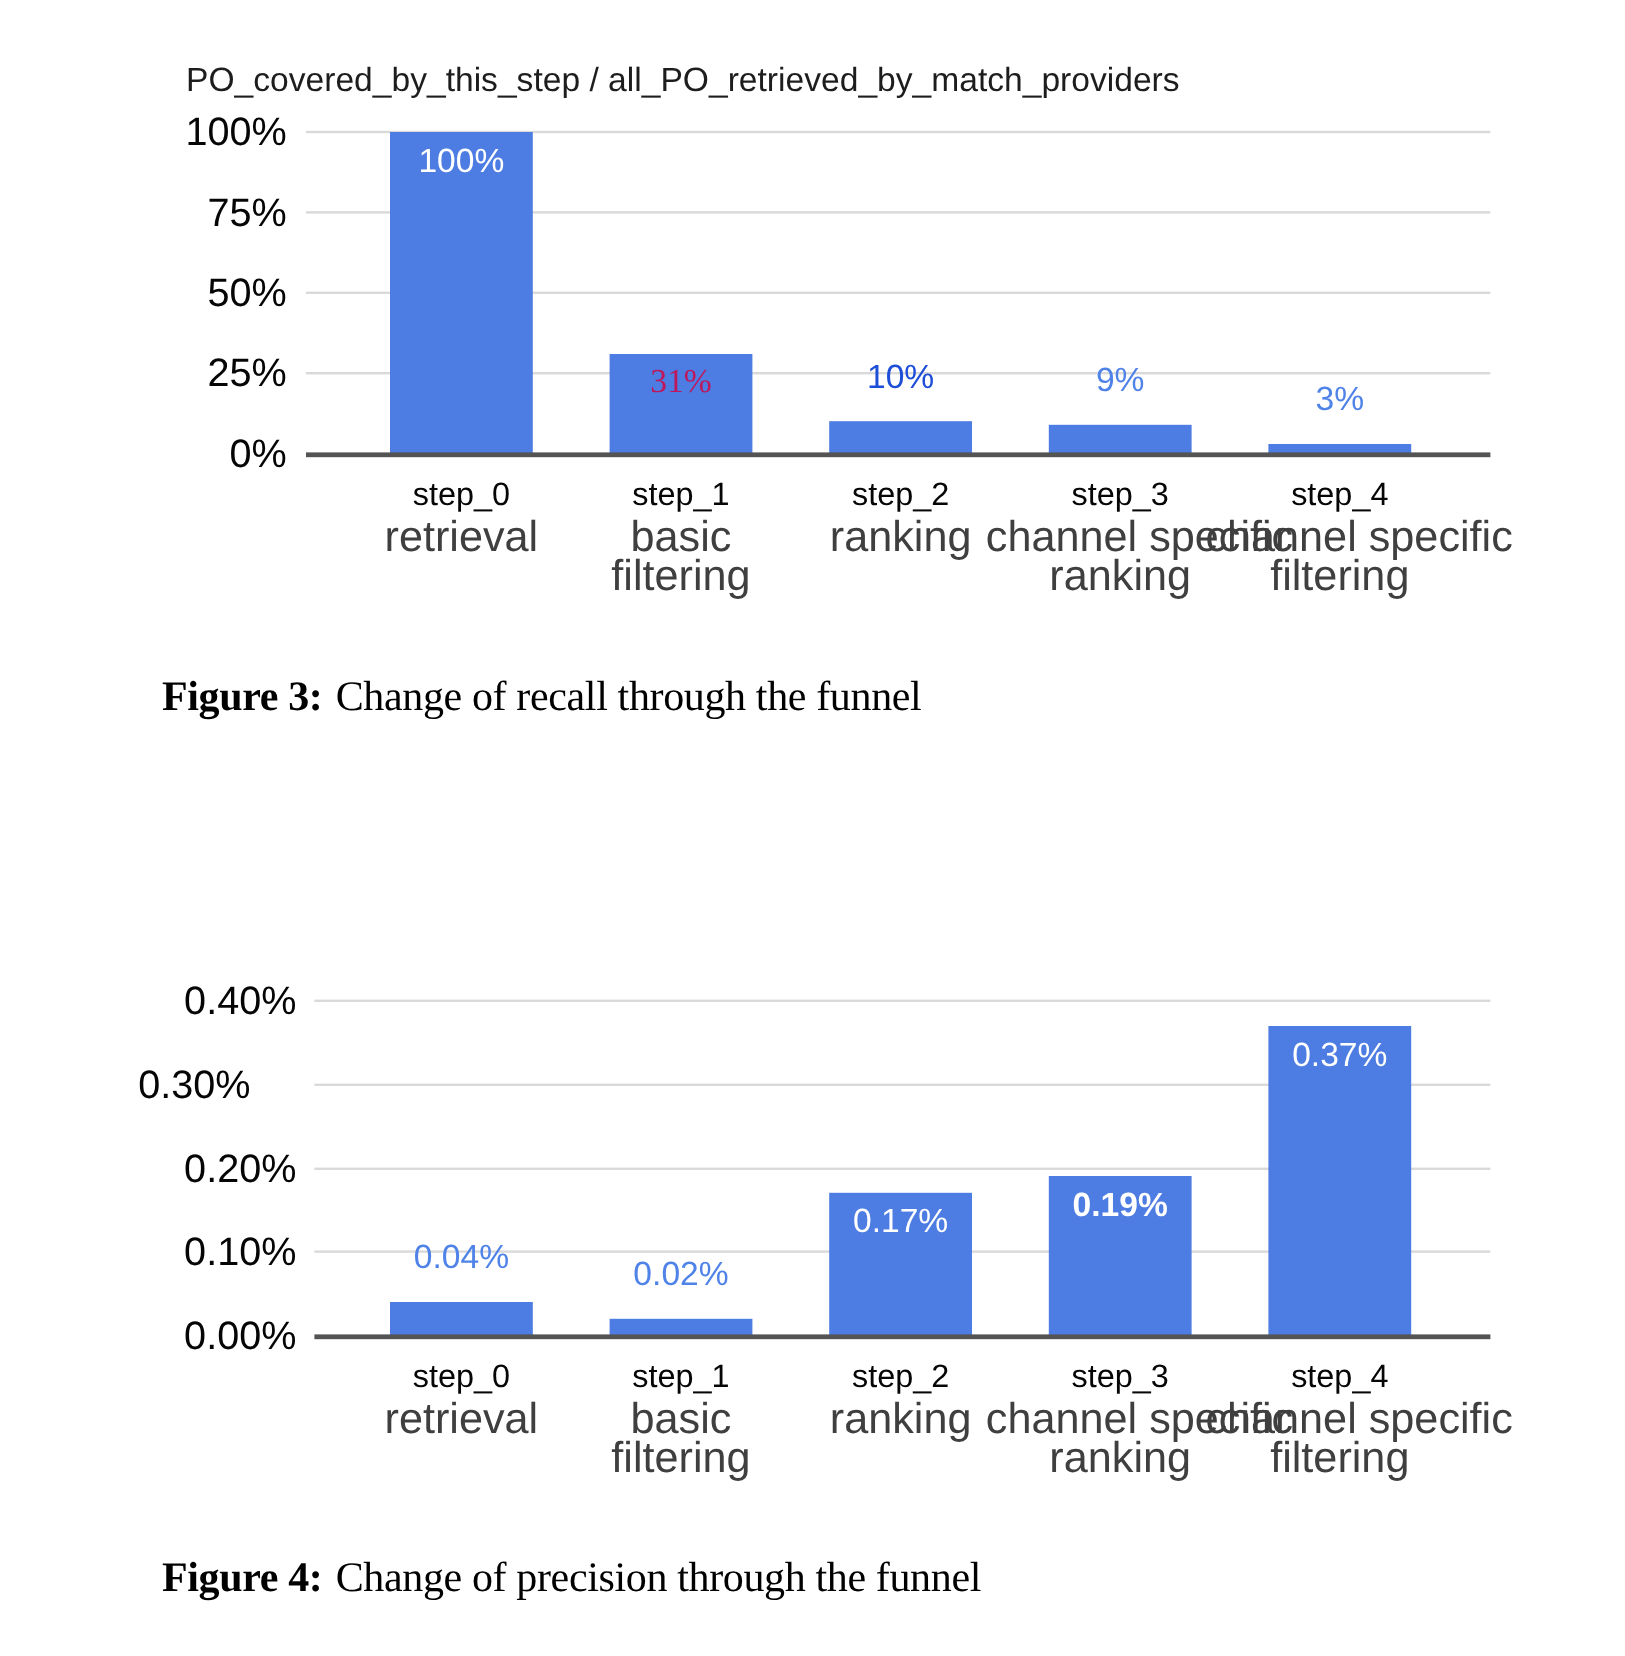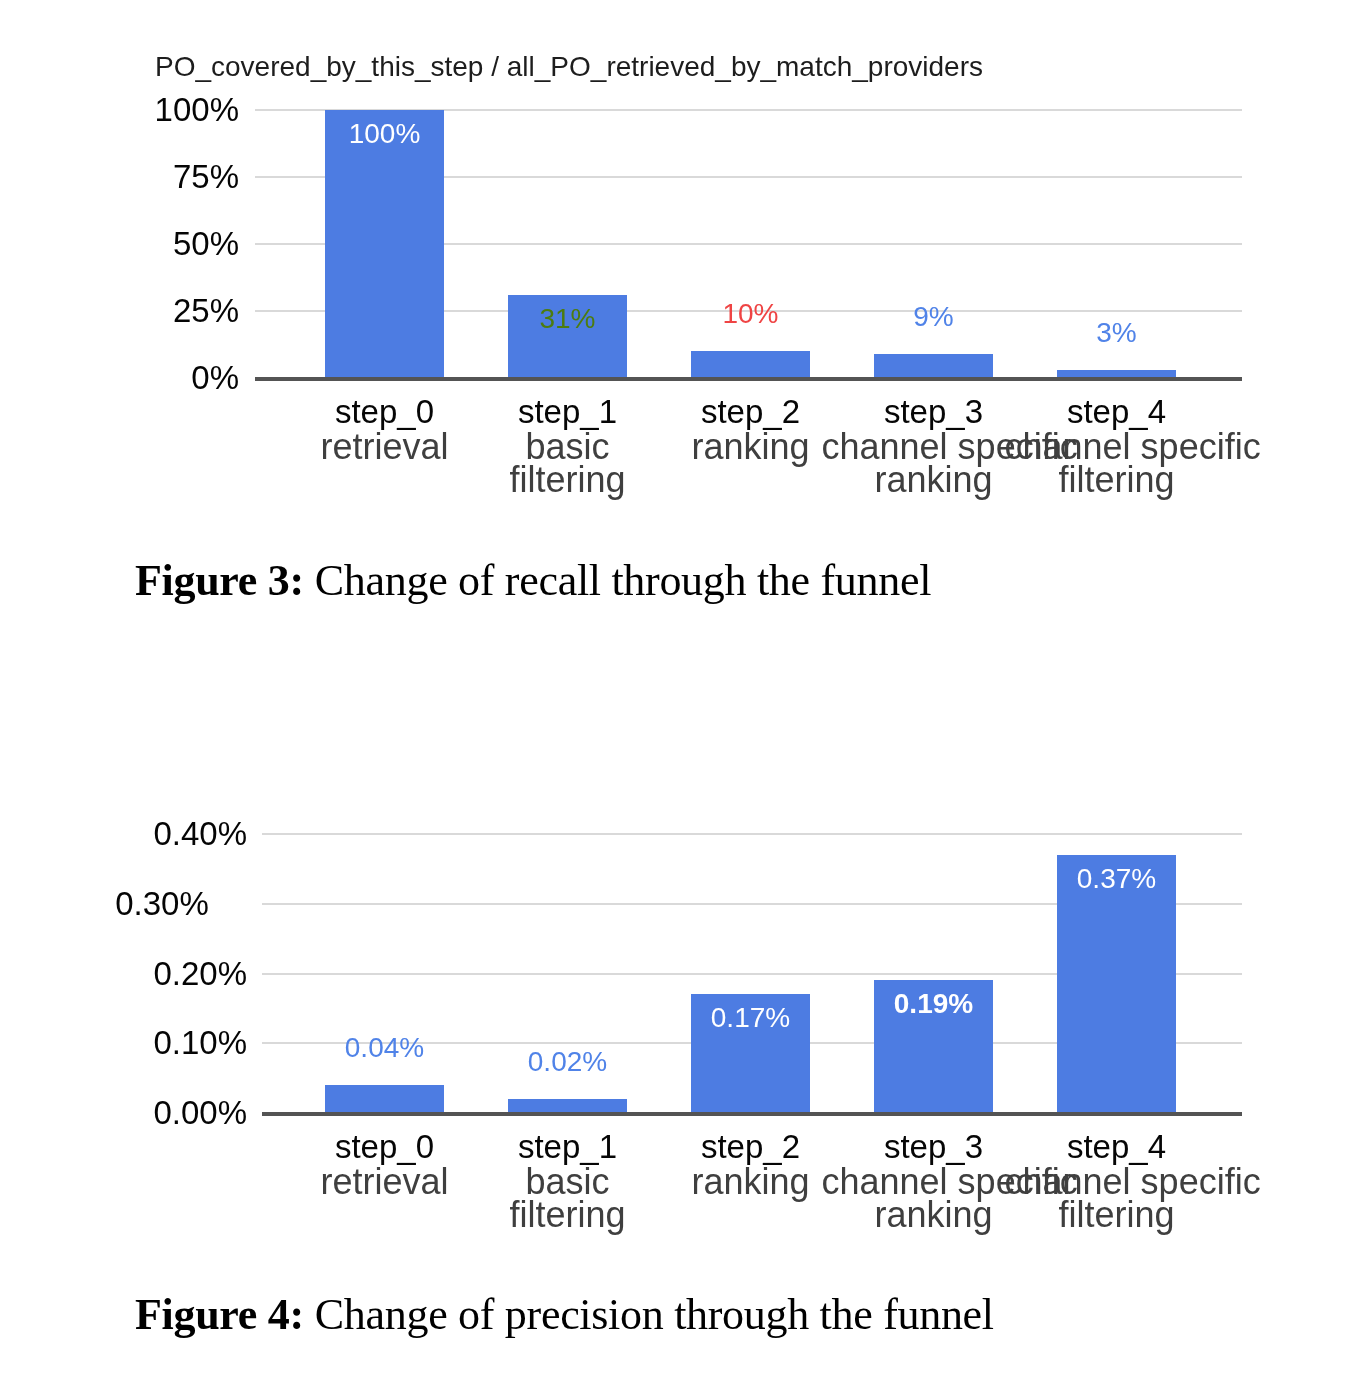--- a/index.html
+++ b/index.html
@@ -51,36 +51,36 @@
     z-index:5;
     white-space:nowrap;
   }
   .xlab{
     position:absolute;
     width:224px;
     text-align:center;
     z-index:1;
   }
   .xlab .main{
-    font-size:33px;
+    font-size:27px;
     line-height:36px;
     color:#060606;
     white-space:nowrap;
   }
   .xlab .sub{
     font-size:36px;
     line-height:33px;
     color:#3f3f3f;
     white-space:nowrap;
   }
   .caption{
     position:absolute;
     left:135px;
     font-family:"Liberation Serif", serif;
-    font-size:44px;
+    font-size:35px;
     line-height:42px;
     color:#000000;
     white-space:nowrap;
     letter-spacing:-0.3px;
   }
   .caption .cap-label{
     font-weight:700;
     margin-right:11px;
   }
 </style>
@@ -108,23 +108,23 @@
     <div class="ytick" style="left: 69px; top: 160px;">75%</div>
     <div class="gridline" style="left: 255px; top: 243px; width: 987px;"></div>
     <div class="ytick" style="left: 69px; top: 227px;">50%</div>
     <div class="gridline" style="left: 255px; top: 310px; width: 987px;"></div>
     <div class="ytick" style="left: 69px; top: 294px;">25%</div>
     <div class="axis-line" style="left: 255px; top: 377px; width: 987px;"></div>
     <div class="ytick" style="left: 69px; top: 361px;">0%</div>
     <div class="bar" style="left: 325px; top: 110px; width: 119px; height: 268px; background: rgb(77, 124, 226);"></div>
     <div class="bar-label" style="left: 294.5px; top: 119px; color: rgb(255, 255, 255);">100%</div>
     <div class="bar" style="left: 508px; top: 295px; width: 119px; height: 83px; background: rgb(77, 124, 226);"></div>
-    <div class="bar-label" style="left: 477.5px; top: 304px; color: #4d7c0f;">31%</div>
+    <div class="bar-label" style="left: 477.5px; top: 304px; color: #be185d; font-family: Liberation Serif, serif;">31%</div>
     <div class="bar" style="left: 691px; top: 351px; width: 119px; height: 27px; background: rgb(77, 124, 226);"></div>
-    <div class="bar-label" style="left: 660.5px; top: 299px; color: #ef4444;">10%</div>
+    <div class="bar-label" style="left: 660.5px; top: 299px; color: #1d4ed8;">10%</div>
     <div class="bar" style="left: 874px; top: 354px; width: 119px; height: 24px; background: rgb(77, 124, 226);"></div>
     <div class="bar-label" style="left: 843.5px; top: 302px; color: rgb(80, 131, 232);">9%</div>
     <div class="bar" style="left: 1057px; top: 370px; width: 119px; height: 8px; background: rgb(77, 124, 226);"></div>
     <div class="bar-label" style="left: 1026.5px; top: 318px; color: rgb(80, 131, 232);">3%</div>
     <div class="xlab" style="left: 272.5px; top: 394px;">
       <div class="main">step_0</div>
       <div class="sub">retrieval</div>
     </div>
     <div class="xlab" style="left: 455.5px; top: 394px;">
       <div class="main">step_1</div>

